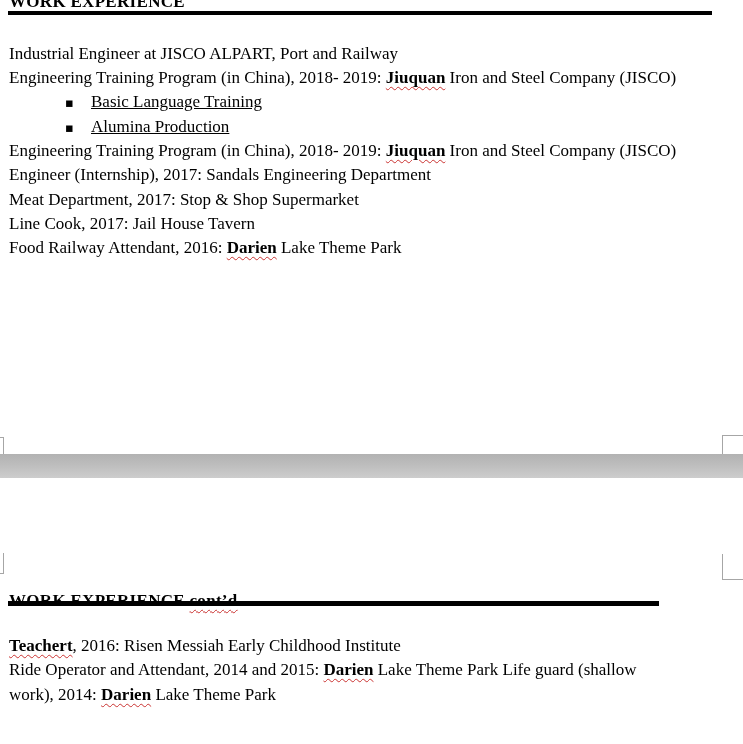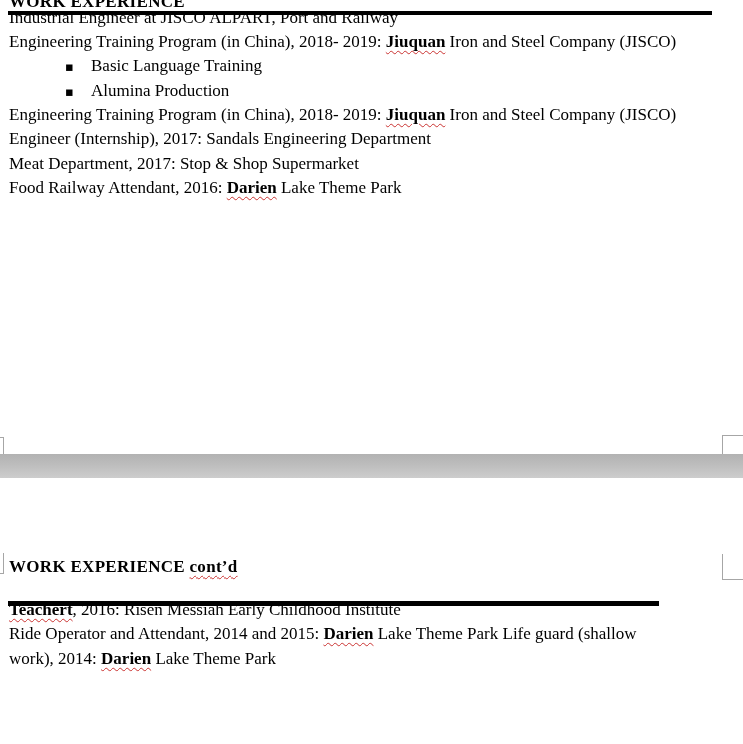--- a/index.html
+++ b/index.html
@@ -21,29 +21,29 @@
     background:var(--ink);
   }
   .rule1{left:8px;top:11px;width:704px;height:4.4px;}
   .rule2{left:8px;top:601px;width:651px;height:4.6px;}
   .heading{
     position:absolute;left:9px;
     font-size:17px;font-weight:bold;line-height:24.3px;
     white-space:pre;letter-spacing:0.3px;
   }
   .heading-1{top:-9.9px;}
-  .heading-2{top:555px;}
+  .heading-2{top:589px;}
   .lines{
     position:absolute;left:9px;right:0;
-    font-size:17px;line-height:24.3px;
+    font-size:17px;line-height:24.3px;margin-top:36px;
   }
   .lines-1{top:5.9px;}
   .lines-2{top:598px;}
   .para{white-space:pre;height:24.3px;}
-  .para.bullet{padding-left:56px;}
+  .para.bullet{padding-left:56px;text-decoration:underline;}
   .bul{
     display:inline-block;width:26px;
     font-size:13px;
     font-family:"DejaVu Sans",sans-serif;
   }
   .mis{
     text-decoration-line:underline;
     text-decoration-style:wavy;
     text-decoration-color:var(--squig);
     text-decoration-thickness:1px;
@@ -72,20 +72,21 @@
   <div class="rule rule1"></div>
   <div class="heading heading-1"><span>WORK EXPERIENCE</span></div>
   <div class="lines lines-1">
       <div class="para"><span>Industrial Engineer at JISCO ALPART, Port and Railway</span></div>
       <div class="para"><span>Engineering Training Program (in China), 2018- 2019: </span><span class="mis">Jiuquan</span><span> Iron and Steel Company (JISCO)</span></div>
       <div class="para bullet"><span class="bul">▪</span><span>Basic Language Training</span></div>
       <div class="para bullet"><span class="bul">▪</span><span>Alumina Production</span></div>
       <div class="para"><span>Engineering Training Program (in China), 2018- 2019: </span><span class="mis">Jiuquan</span><span> Iron and Steel Company (JISCO)</span></div>
       <div class="para"><span>Engineer (Internship), 2017: Sandals Engineering Department</span></div>
       <div class="para"><span>Meat Department, 2017: Stop &amp; Shop Supermarket</span></div>
+      <div class="para"><span>Line Cook, 2017: Jail House Tavern</span></div>
       <div class="para"><span>Food Railway Attendant, 2016: </span><span class="mis">Darien</span><span> Lake Theme Park</span></div>
     </div>
 
   <div class="mark m-p1-left-h"></div>
   <div class="mark m-p1-left-v"></div>
   <div class="mark m-p1-right-h"></div>
   <div class="mark m-p1-right-v"></div>
 
   <div class="band"></div>
 

